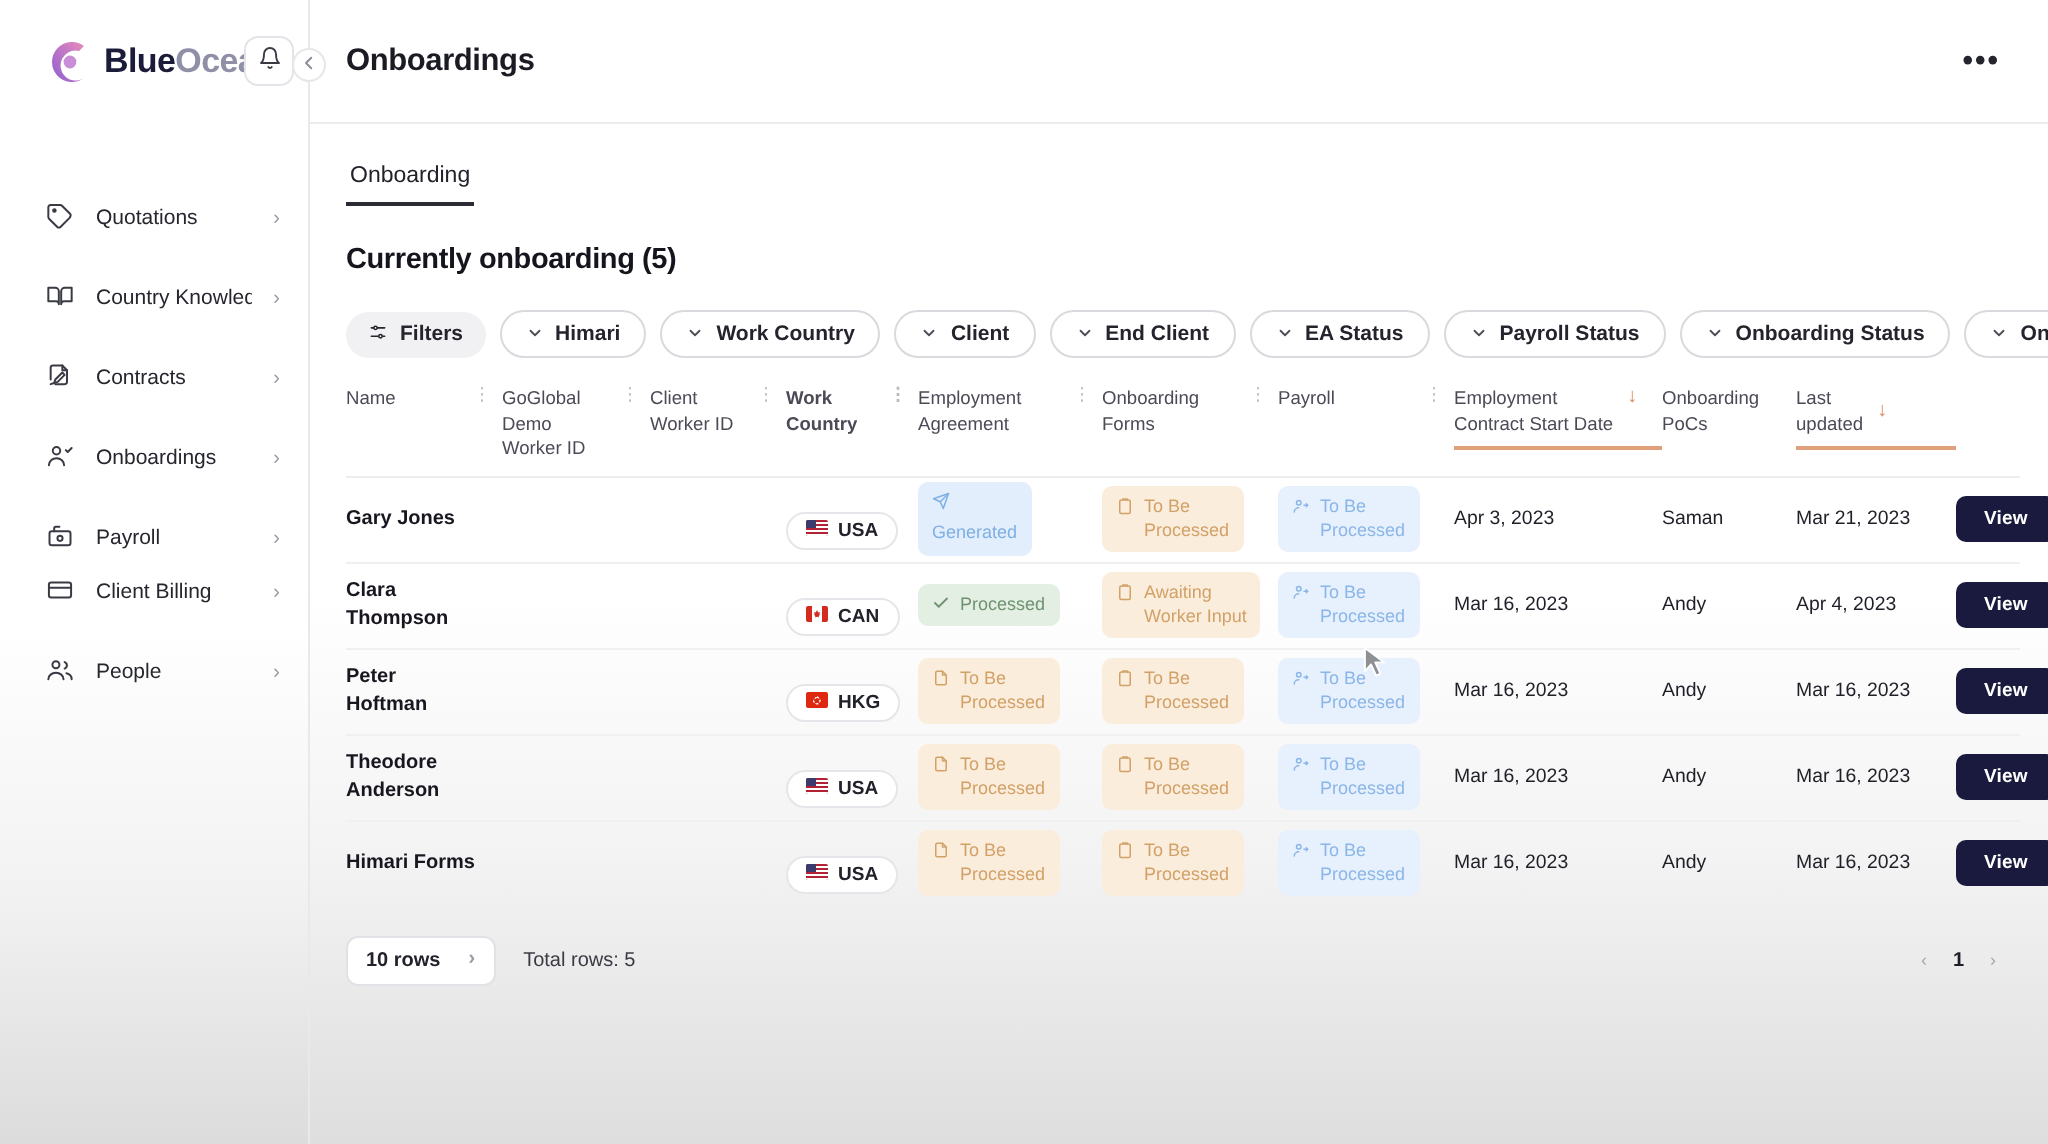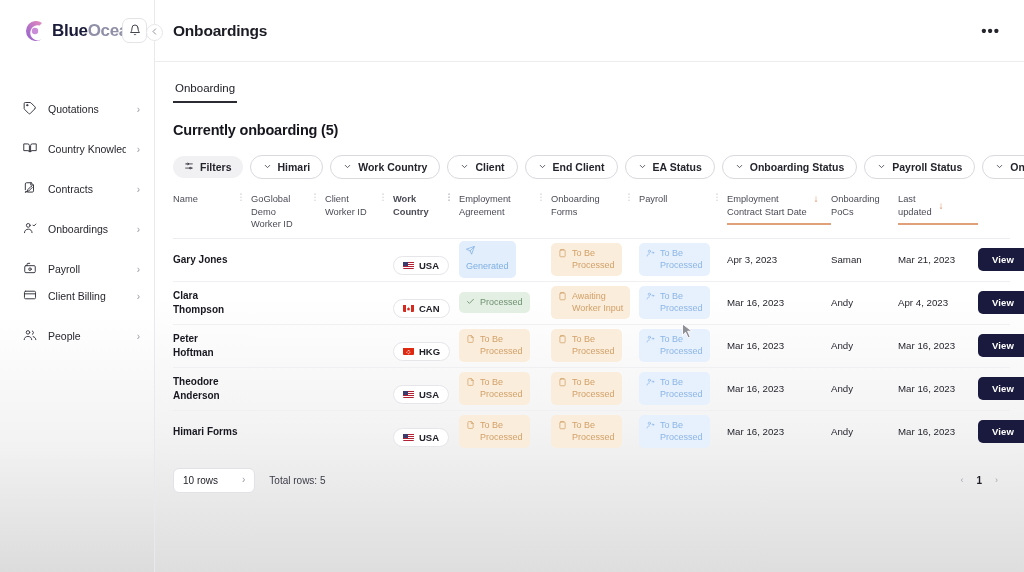--- a/index.html
+++ b/index.html
@@ -132,21 +132,21 @@
   .c-wc     { width: 66px;  flex: 0 0 66px; font-weight: bold; }
   .c-ea     { width: 92px;  flex: 0 0 92px; }
   .c-of     { width: 88px;  flex: 0 0 88px; }
   .c-pr     { width: 88px;  flex: 0 0 88px; }
   .c-ecsd   { width: 104px; flex: 0 0 104px; }
   .c-poc    { width: 67px;  flex: 0 0 67px; }
   .c-lu     { width: 80px;  flex: 0 0 80px; align-items: center; }
   .c-view   { width: 54px;  flex: 0 0 54px; justify-content: flex-start; }
   
   .flag-pill {
-    display: inline-flex; align-items: center; gap: 5px;
+    display: inline-flex; gap: 5px;
     border: 1px solid #e6e6ea; border-radius: 11px;
     background: #fff; padding: 3px 9px;
     font-size: 9.5px; color: #22222b; margin-top: 11px;
   }
   .flag { width: 11px; height: 8px; flex: 0 0 11px; border-radius: 1px; overflow: hidden; display:block;}
   
   .badge {
     display: inline-flex; align-items: flex-start; gap: 5px;
     border-radius: 5px; padding: 5px 7px;
     font-size: 9px; line-height: 1.3;
@@ -161,24 +161,24 @@
   
   .view-btn {
     background: #191a3d; color: #fff;
     font-size: 9.5px; font-weight: 700;
     border-radius: 5px; padding: 6px 14px;
     display: inline-block; letter-spacing: .1px;
   }
   
   .tfoot { display: flex; align-items: center; margin-top: 14px; }
   .rows-sel {
-    display: flex; align-items: center; gap: 24px;
+    display: flex; align-items: center; gap: 14px;
     border: 1px solid #e2e2e6; border-radius: 6px;
     background: #fff; padding: 6px 9px;
-    font-size: 10px; font-weight: 400; color: #22222b; text-align: right;
+    font-size: 10px; font-weight: 700; color: #22222b; text-align: right;
   }
   .total-rows { font-size: 10px; color: #3a3a45; margin-left: 14px; }
   .pager { margin-left: auto; display: flex; align-items: center; gap: 13px; padding-right: 12px; }
   .pg-arrow { font-size: 9px; color: #a6a6af; }
   .pg-num { font-size: 10px; font-weight: 700; color: #1d1d26; }
   
   .cursor { position: absolute; left: 681px; top: 323px; width: 13px; height: 18px; z-index: 40; pointer-events: none; }
 </style>
 </head>
 <body>
@@ -372,29 +372,29 @@
               </svg>
           </span>
           <span>EA Status</span>
         </div>
         <div class="pill">
           <span class="chev-sm">
             <svg viewBox="0 0 24 24" width="9" height="9" fill="none" stroke="#4d4d58" stroke-width="2.4" stroke-linecap="round" stroke-linejoin="round">
                 <path d="M6 9l6 6 6-6"></path>
               </svg>
           </span>
-          <span>Onboarding Status</span>
+          <span>Payroll Status</span>
         </div>
         <div class="pill">
           <span class="chev-sm">
             <svg viewBox="0 0 24 24" width="9" height="9" fill="none" stroke="#4d4d58" stroke-width="2.4" stroke-linecap="round" stroke-linejoin="round">
                 <path d="M6 9l6 6 6-6"></path>
               </svg>
           </span>
-          <span>Payroll Status</span>
+          <span>Onboarding Status</span>
         </div>
         <div class="pill">
           <span class="chev-sm">
             <svg viewBox="0 0 24 24" width="9" height="9" fill="none" stroke="#4d4d58" stroke-width="2.4" stroke-linecap="round" stroke-linejoin="round">
                 <path d="M6 9l6 6 6-6"></path>
               </svg>
           </span>
           <span>Onboarding PoCs</span>
         </div>
       </div>

